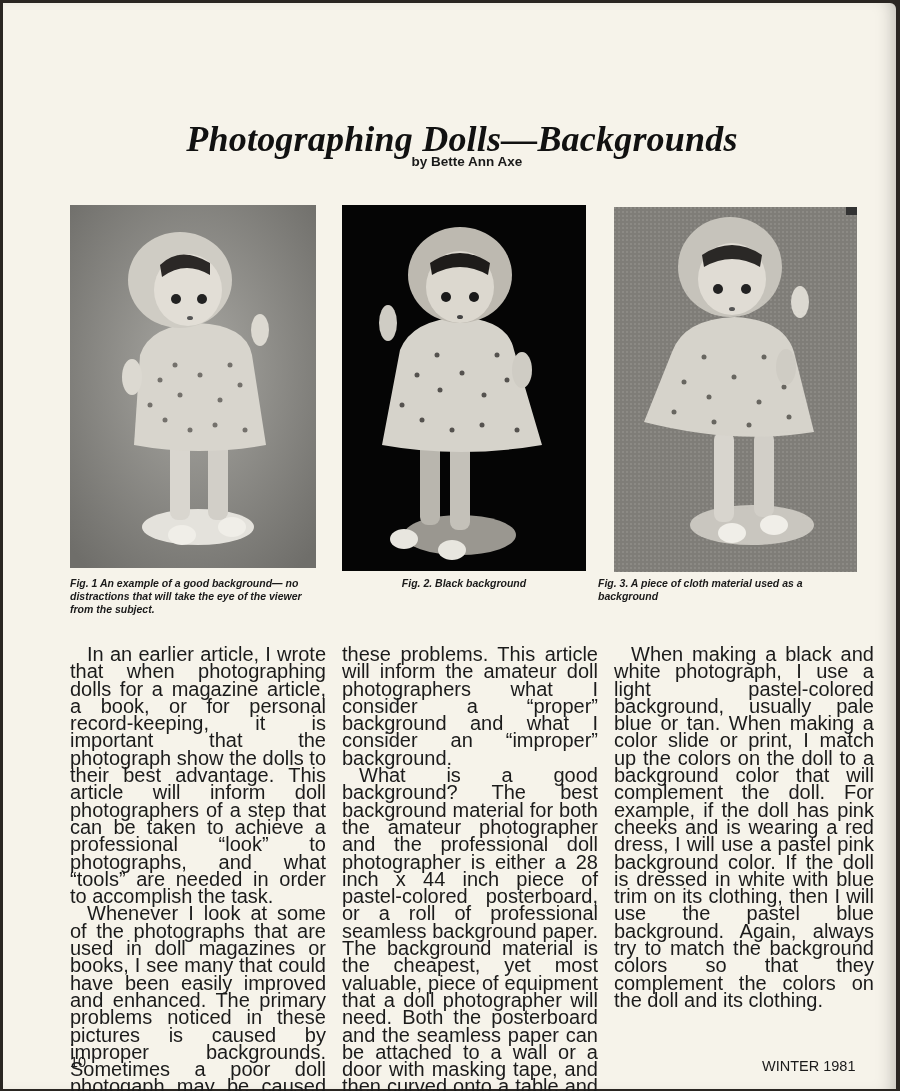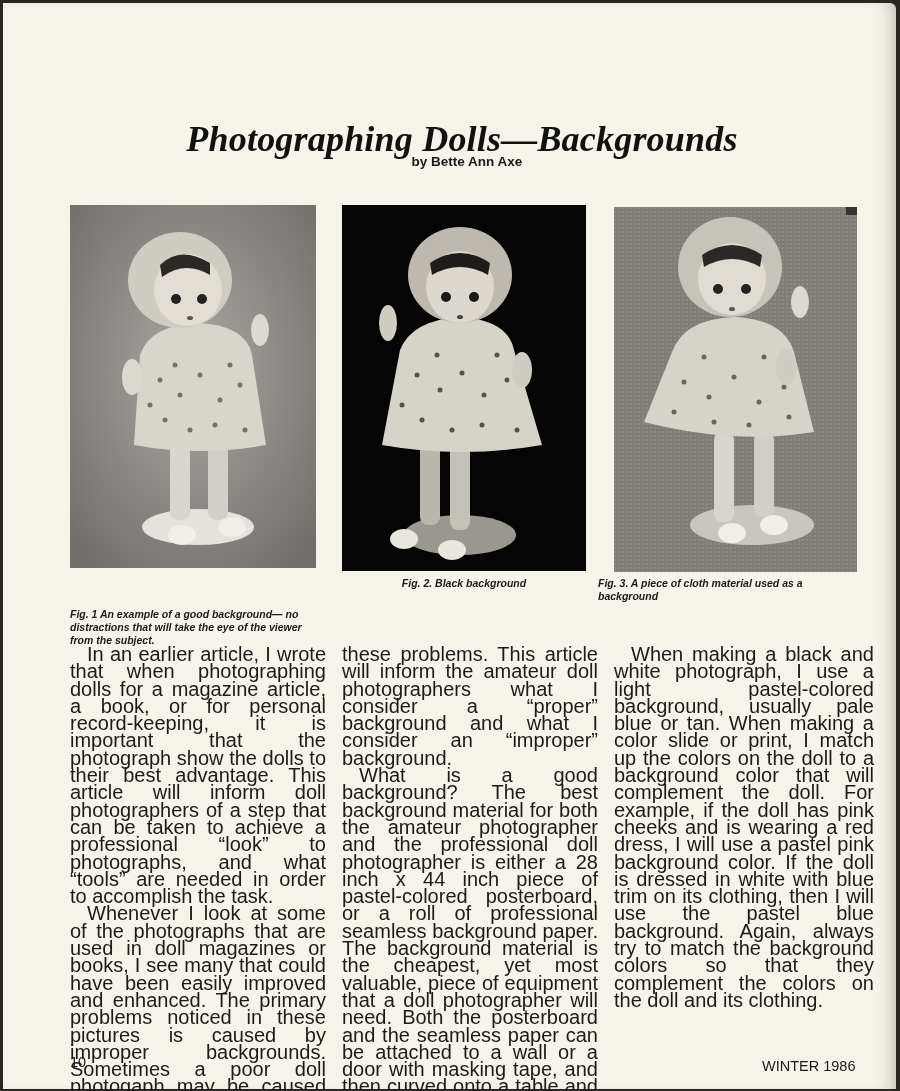--- a/index.html
+++ b/index.html
@@ -78,21 +78,21 @@
     <ellipse cx="62" cy="172" rx="10" ry="18" fill="#dcd9d1"></ellipse>
     <ellipse cx="190" cy="125" rx="9" ry="16" fill="#dcd9d1"></ellipse>
     <ellipse cx="110" cy="75" rx="52" ry="48" fill="#cfccc4"></ellipse>
     <ellipse cx="118" cy="85" rx="34" ry="36" fill="#e2ded6"></ellipse>
     <path d="M90 60 Q110 40 140 58 L140 70 Q115 55 92 72 Z" fill="#2b2826"></path>
     <circle cx="106" cy="94" r="5" fill="#222"></circle>
       <circle cx="132" cy="94" r="5" fill="#222"></circle>
     <ellipse cx="120" cy="113" rx="3" ry="2" fill="#555"></ellipse>
   </svg>
 </div>
-<div class="caption" style="left:70px;top:577px;width:248px;margin-top:31px;">Fig. 1 An example of a good background— no distractions that will take the eye of the viewer from the subject.</div>
+<div class="caption" style="left:70px;top:577px;width:248px;">Fig. 1 An example of a good background— no distractions that will take the eye of the viewer from the subject.</div>
 
 <div class="photo" style="left:342px;top:205px;width:244px;height:366px;">
   <svg viewBox="0 0 244 366" preserveAspectRatio="none">
     <rect width="244" height="366" fill="#050505"></rect>
     <ellipse cx="118" cy="330" rx="56" ry="20" fill="#9a9790"></ellipse>
     <rect x="78" y="235" width="20" height="85" rx="8" fill="#b9b6ae"></rect>
     <rect x="108" y="235" width="20" height="90" rx="8" fill="#c4c1b9"></rect>
     <ellipse cx="62" cy="334" rx="14" ry="10" fill="#e8e6df"></ellipse>
     <ellipse cx="110" cy="345" rx="14" ry="10" fill="#e8e6df"></ellipse>
     <path d="M58 145 Q70 115 118 112 Q166 115 172 145 L200 240 Q118 254 40 240 Z" fill="#d6d3cb"></path>
@@ -169,13 +169,13 @@
 </div>
 <div class="col" style="left:342px;">
   <p>these problems. This article will inform the amateur doll photographers what I consider a “proper” background and what I consider an “improper” background.</p>
   <p class="ind">What is a good background? The best background material for both the amateur photographer and the professional doll photographer is either a 28 inch x 44 inch piece of pastel-colored posterboard, or a roll of professional seamless background paper. The background material is the cheapest, yet most valuable, piece of equipment that a doll photographer will need. Both the posterboard and the seamless paper can be attached to a wall or a door with masking tape, and then curved onto a table and again secured with masking tape. Curving the material onto a table eliminates the “horizon” seen in many doll photographs, where the doll</p>
 </div>
 <div class="col" style="left:614px;width:260px;">
   <p class="ind">When making a black and white photograph, I use a light pastel-colored background, usually pale blue or tan. When making a color slide or print, I match up the colors on the doll to a background color that will complement the doll. For example, if the doll has pink cheeks and is wearing a red dress, I will use a pastel pink background color. If the doll is dressed in white with blue trim on its clothing, then I will use the pastel blue background. Again, always try to match the background colors so that they complement the colors on the doll and its clothing.</p>
 </div>
 
 <div class="folio" style="left:70px;top:1054px;text-align:right;">10</div>
-<div class="folio" style="left:762px;top:1058px;">WINTER 1986</div>
+<div class="folio" style="left:762px;top:1058px;">WINTER 1981</div>
 
 </body></html>

